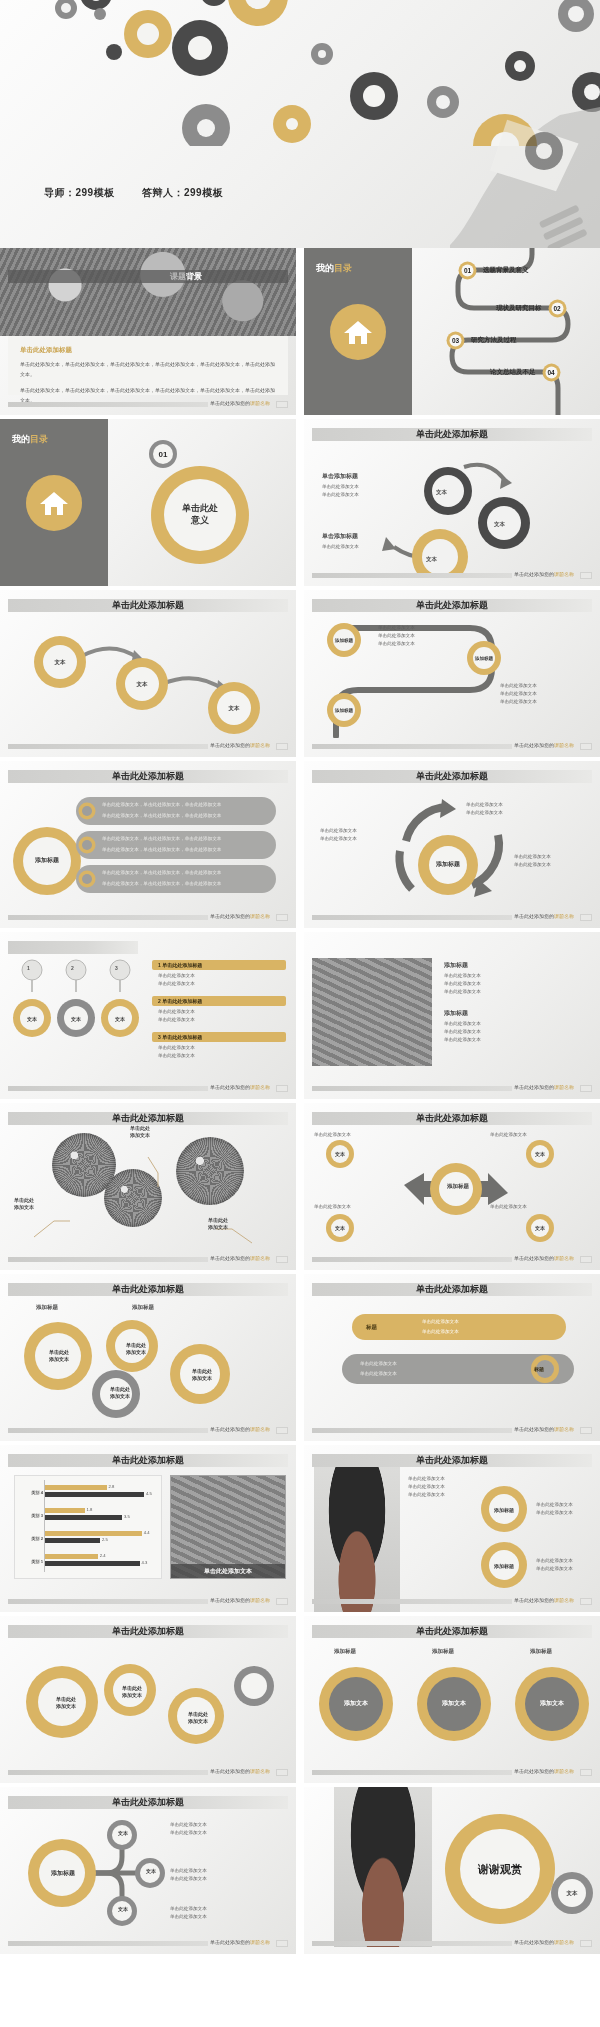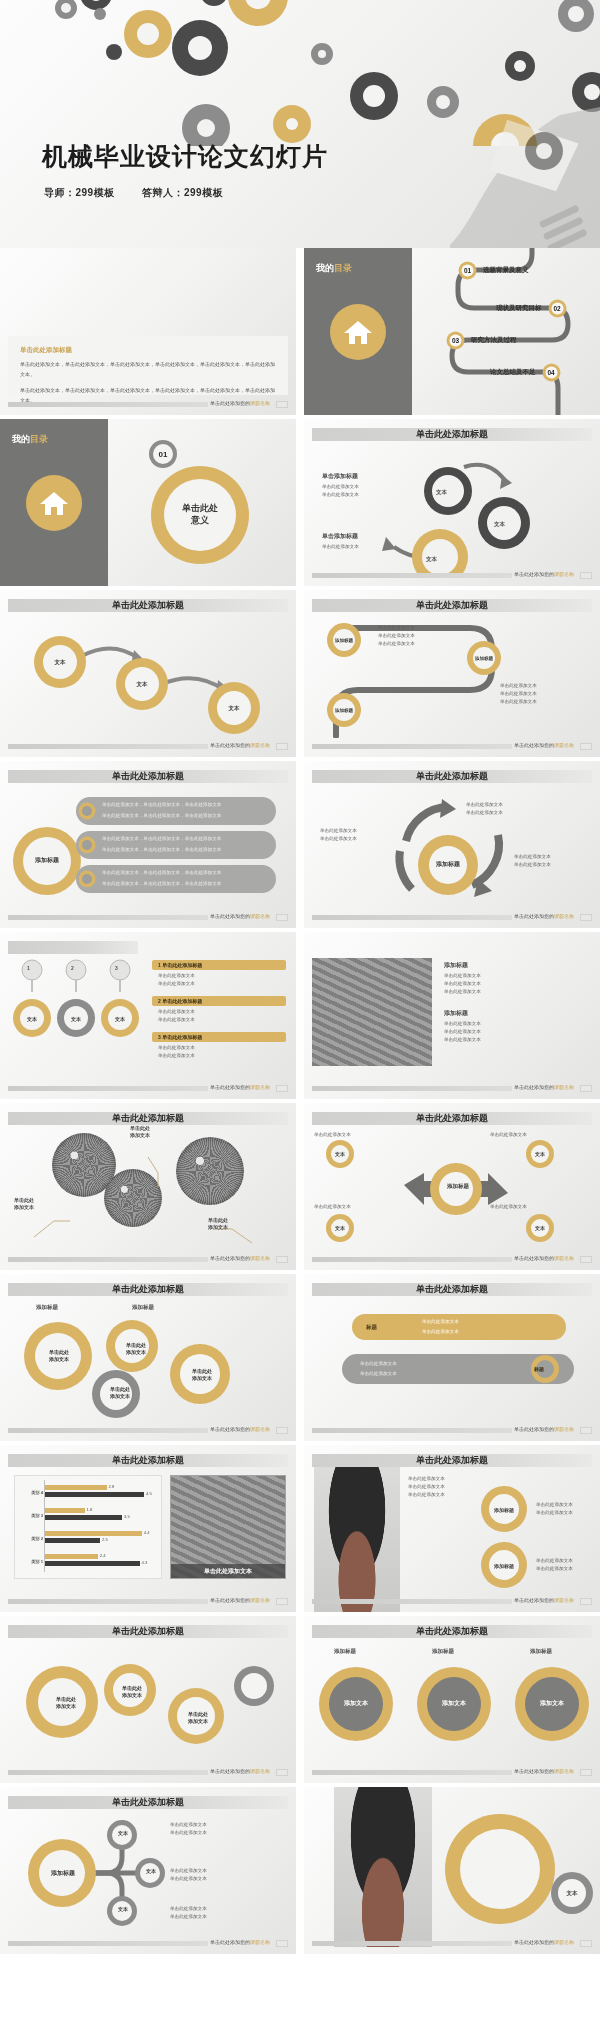--- a/index.html
+++ b/index.html
@@ -302,29 +302,33 @@
         <rect x="118" y="118" width="42" height="7" rx="3" transform="rotate(-25 139 121)"></rect>
         <rect x="122" y="130" width="42" height="7" rx="3" transform="rotate(-25 143 133)"></rect>
         <rect x="126" y="142" width="42" height="7" rx="3" transform="rotate(-25 147 145)"></rect>
       </g>
       <g>
           <circle cx="124" cy="56" r="19" fill="#3b3b3b"></circle>
           <circle cx="124" cy="56" r="8" fill="#f0f0ee"></circle>
         </g>
     </svg>
 
-    <div class="hero-title">机械毕业设计论文幻灯片</div>
     <div class="hero-sub">
       <span>导师：299模板</span>
       <span>答辩人：299模板</span>
     </div>
   </div>
 
   <div class="row">
     <div class="slide half">
+      <div class="photo-top">
+        <div class="cap">
+          <b><span>课题</span><i>背景</i></b>
+        </div>
+      </div>
       <div class="body-pane">
         <div class="body-h">单击此处添加标题</div>
         <div class="body-p">单击此处添加文本，单击此处添加文本，单击此处添加文本，单击此处添加文本，单击此处添加文本，单击此处添加文本。</div>
         <div class="body-p" style="top:50px">单击此处添加文本，单击此处添加文本，单击此处添加文本，单击此处添加文本，单击此处添加文本，单击此处添加文本。</div>
       </div>
       <div class="s-footer">
         <div class="bar"></div>
         <div class="ftxt"><span>单击此处添加您的</span><em>课题名称</em></div>
         <div class="pg"></div>
       </div>
@@ -1000,20 +1004,21 @@
         <div class="pg"></div>
       </div>
     </div>
     <div class="gap"></div>
     <div class="slide half">
       <div class="person" style="left:30px;top:0;width:98px;height:160px"></div>
       <svg width="112" height="112" style="position:absolute;left:140px;top:26px">
           <circle cx="56" cy="56" r="55" class="gold"></circle>
           <circle cx="56" cy="56" r="40" fill="#f4f4f2"></circle>
         </svg>
+      <div class="thanks" style="left:140px;top:26px;width:112px;height:112px">谢谢观赏</div>
       <svg width="44" height="44" style="position:absolute;left:246px;top:84px">
           <circle cx="22" cy="22" r="21" class="gray"></circle>
           <circle cx="22" cy="22" r="14" fill="#f4f4f2"></circle>
         </svg>
       <div class="gearlbl" style="left:246px;top:84px;width:44px;height:44px;font-size:5.5px">文本</div>
       <div class="s-footer">
         <div class="bar"></div>
         <div class="ftxt"><span>单击此处添加您的</span><em>课题名称</em></div>
         <div class="pg"></div>
       </div>

